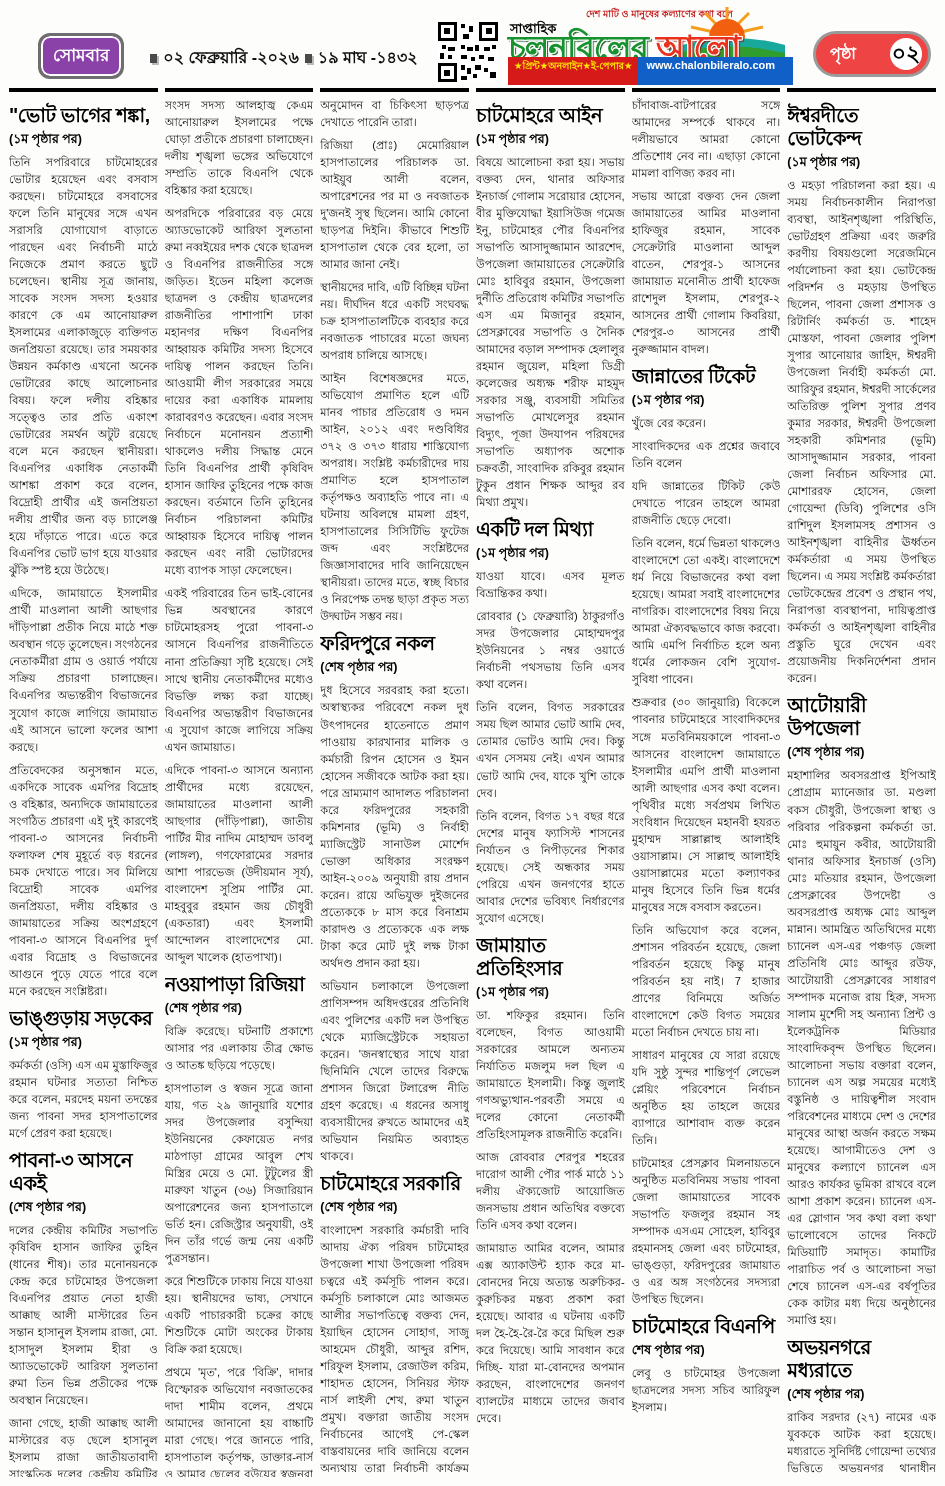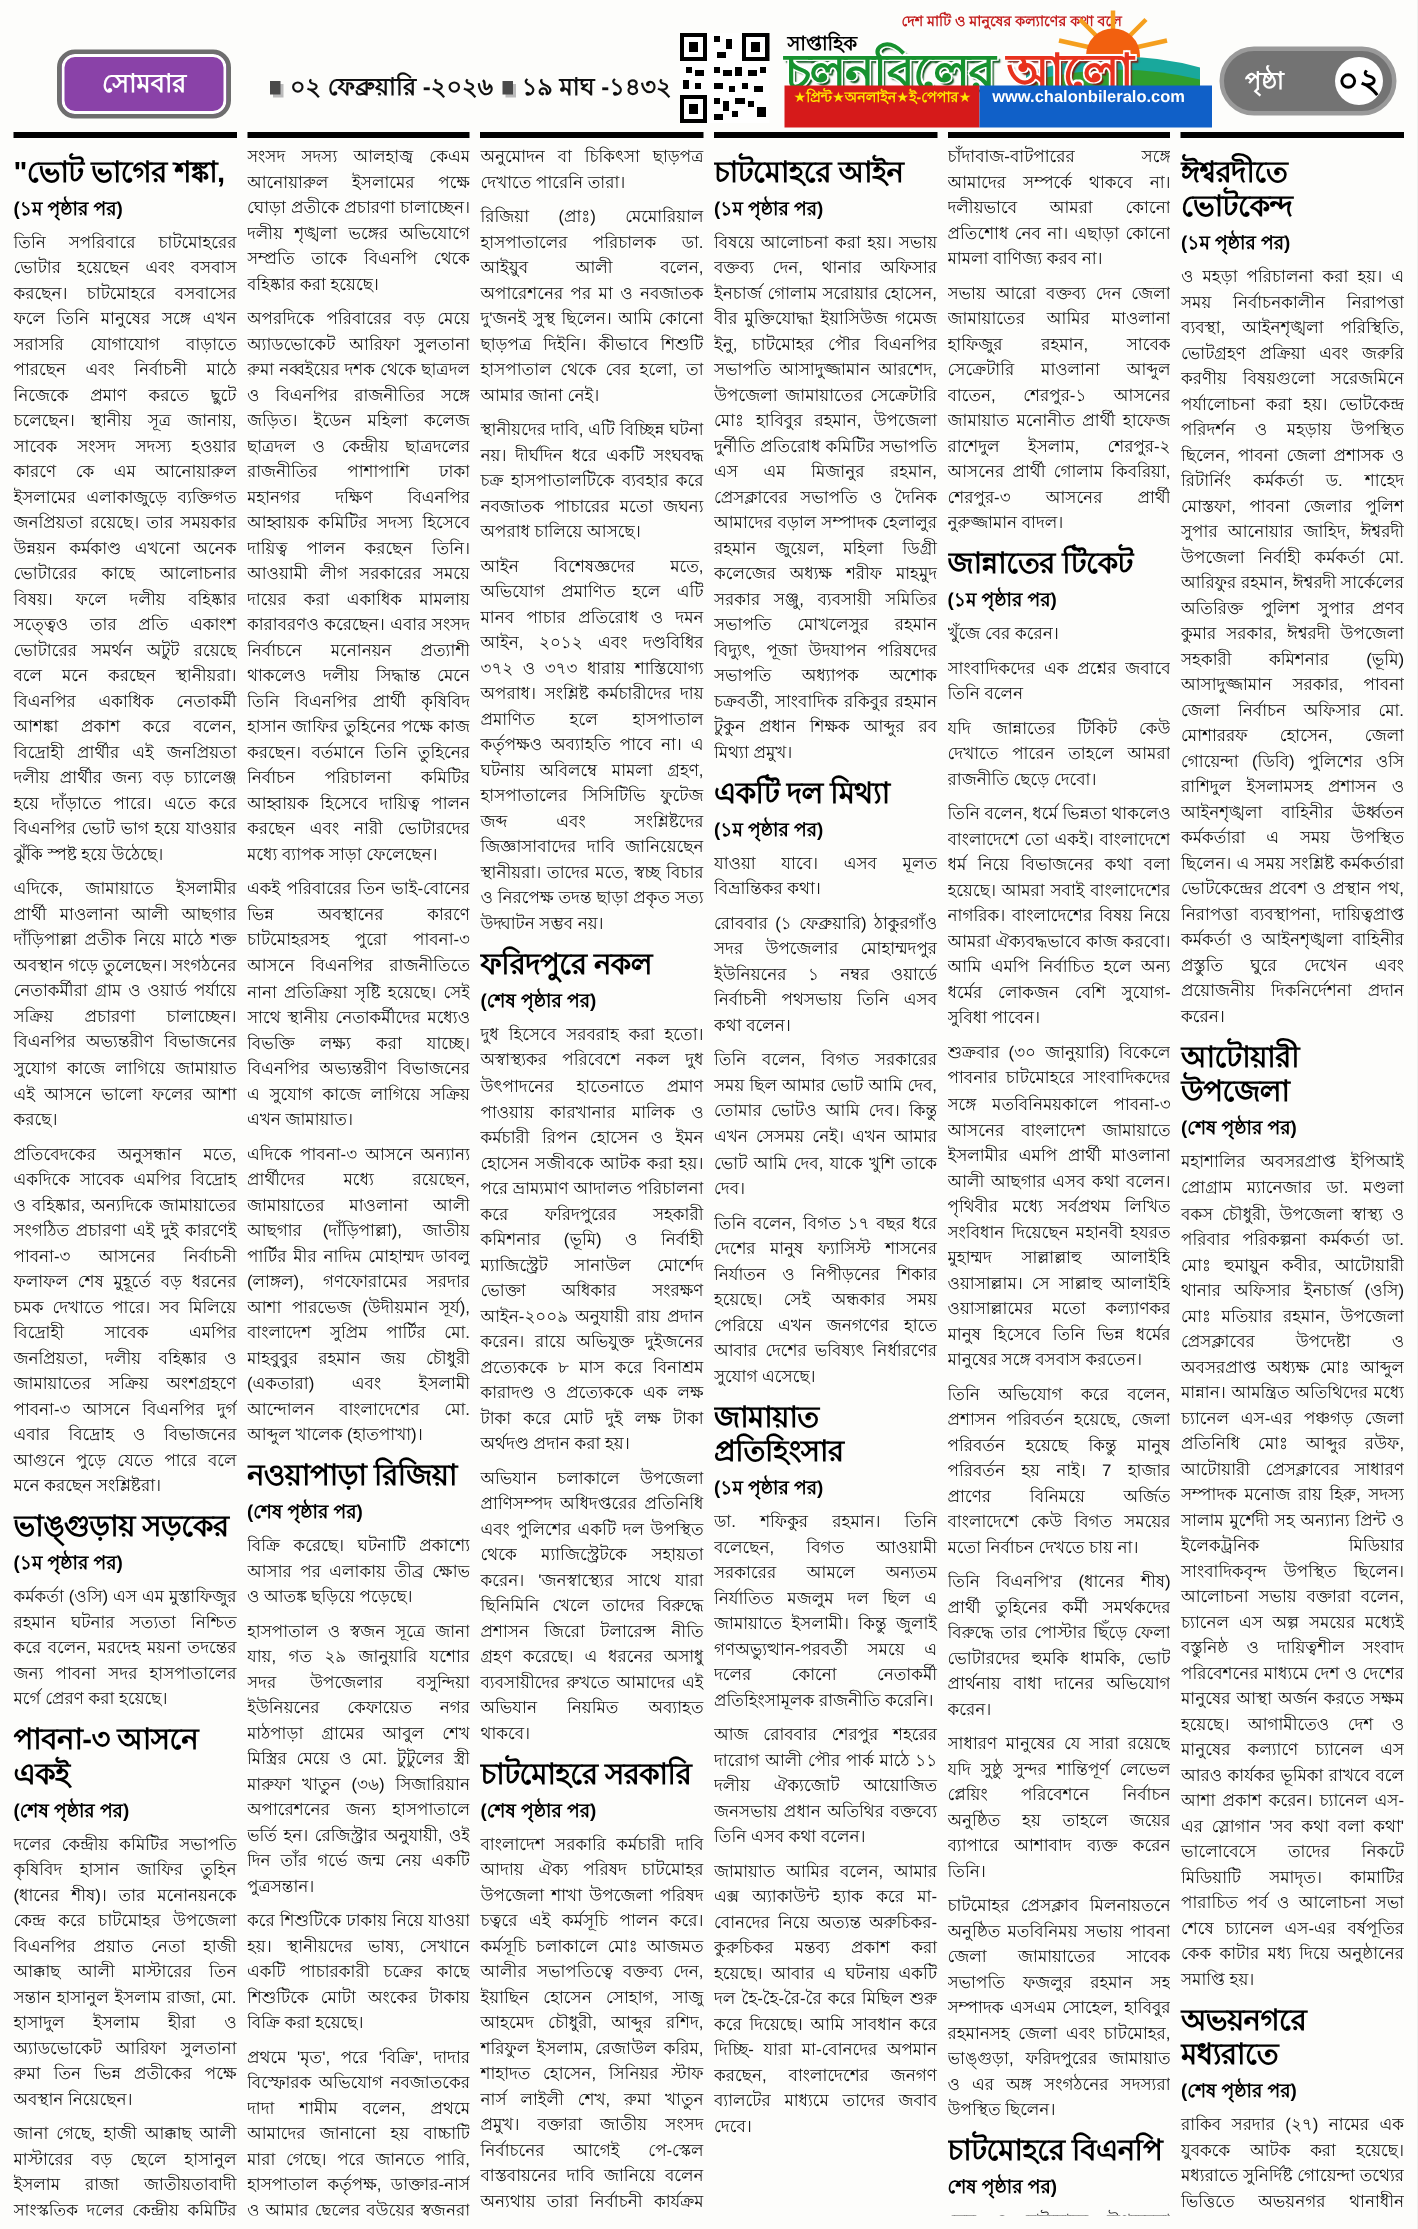--- a/index.html
+++ b/index.html
@@ -1,35 +1,35 @@
 <!DOCTYPE html>
 <html><head>
 <meta charset="utf-8">
 <style>
   html,body{margin:0;padding:0;background:#e8e8e8;}
   .page{position:relative;width:945px;height:1486px;background:#fdfdfb;margin:0 auto;
         font-family:"Liberation Sans","DejaVu Sans",sans-serif;color:#111;overflow:hidden;}
   
   .header{position:relative;height:86px;display:flex;align-items:center;padding:0 10px;box-sizing:border-box;}
-  .day-badge{background:#8a42a8;color:#fff;font-weight:bold;font-size:17px;padding:6px 27px;
+  .day-badge{background:#8a42a8;color:#fff;font-weight:bold;font-size:17px;padding:6px 12px;
              border:3px solid #6e6e6e;border-radius:12px;box-shadow:inset 0 0 0 2px #fff;white-space:nowrap;margin-left:28px;margin-top:26px;}
   .date-group{display:flex;align-items:center;gap:6px;font-weight:bold;font-size:16px;margin-left:26px;margin-top:31px;white-space:nowrap;}
   .sq{display:inline-block;width:7px;height:9px;background:#4a4a4a;box-shadow:2px 2px 0 #bbb;}
   .qr{width:60px;height:60px;margin-left:auto;margin-top:18px;flex:0 0 auto;}
   .masthead{position:relative;width:285px;height:78px;margin-left:10px;margin-top:6px;flex:0 0 auto;}
   .weekly{position:absolute;left:2px;top:12px;font-size:13px;font-weight:bold;color:#000;}
   .tagline{position:absolute;left:78px;top:0;font-size:9.5px;color:#c41f1f;font-weight:bold;white-space:nowrap;}
   .paper-name{position:absolute;left:0;top:24px;font-size:33px;font-weight:800;letter-spacing:-1px;white-space:nowrap;z-index:2;line-height:1;}
   .pn1{color:#17922f;text-shadow:0 0 2px #fff,1px 1px 0 #fff,-1px -1px 0 #fff,1px -1px 0 #fff,-1px 1px 0 #fff,2px 2px 1px #064d14;}
   .pn2{color:#e8321e;text-shadow:0 0 2px #fff,1px 1px 0 #fff,-1px -1px 0 #fff,1px -1px 0 #fff,-1px 1px 0 #fff,2px 2px 1px #7a170b;}
   .sun{position:absolute;right:6px;top:-2px;z-index:1;}
   .ribbon{position:absolute;left:0;bottom:0;display:flex;width:100%;height:28px;z-index:3;}
   .ribbon-print{background:#d61a1a;color:#ffe500;font-size:9.5px;font-weight:bold;line-height:17px;padding:0 6px;white-space:nowrap;}
   .ribbon-web{background:#1060c8;color:#fff;font-size:11px;font-weight:bold;line-height:17px;padding:0 8px;flex:1;text-align:left;white-space:nowrap;}
-  .page-badge{margin-left:auto;margin-right:4px;margin-top:22px;background:#737373;border:3px solid #9a9a9a;border-radius:24px;
+  .page-badge{margin-left:auto;margin-right:4px;margin-top:22px;background:#ef4444;border:3px solid #9a9a9a;border-radius:24px;
               display:flex;align-items:center;gap:6px;padding:4px 6px 4px 14px;flex:0 0 auto;}
   .page-label{color:#fff;font-weight:bold;font-size:16px;}
   .page-circle{width:32px;height:32px;border-radius:50%;background:#fff;color:#000;font-weight:800;font-size:22px;
                display:flex;align-items:center;justify-content:center;margin-left:28px;}
   
   .cols{display:flex;gap:7px;padding:2px 9px 0 9px;}
   .col{flex:1 1 0;min-width:0;border-top:4px solid #000;padding-top:5px;height:1380px;overflow:hidden;}
   .art-h{font-size:19.5px;font-weight:800;line-height:1.18;margin:7px 0 3px;letter-spacing:-0.4px;color:#000;}
   .art-s{font-size:12.5px;font-weight:bold;margin:0 0 4px;color:#000;}
   .art-p{font-size:11.2px;line-height:1.52;text-align:justify;margin:0 0 6px;word-break:break-word;}
@@ -179,21 +179,20 @@
         <div class="art-p">চাঁদাবাজ-বাটপারের সঙ্গে আমাদের সম্পর্কে থাকবে না। দলীয়ভাবে আমরা কোনো প্রতিশোধ নেব না। এছাড়া কোনো মামলা বাণিজ্য করব না।</div>
         <div class="art-p">সভায় আরো বক্তব্য দেন জেলা জামায়াতের আমির মাওলানা হাফিজুর রহমান, সাবেক সেক্রেটারি মাওলানা আব্দুল বাতেন, শেরপুর-১ আসনের জামায়াত মনোনীত প্রার্থী হাফেজ রাশেদুল ইসলাম, শেরপুর-২ আসনের প্রার্থী গোলাম কিবরিয়া, শেরপুর-৩ আসনের প্রার্থী নুরুজ্জামান বাদল।</div>
         <div class="art-h">জান্নাতের টিকেট</div>
         <div class="art-s">(১ম পৃষ্ঠার পর)</div>
         <div class="art-p">খুঁজে বের করেন।</div>
         <div class="art-p">সাংবাদিকদের এক প্রশ্নের জবাবে তিনি বলেন</div>
         <div class="art-p">যদি জান্নাতের টিকিট কেউ দেখাতে পারেন তাহলে আমরা রাজনীতি ছেড়ে দেবো।</div>
         <div class="art-p">তিনি বলেন, ধর্মে ভিন্নতা থাকলেও বাংলাদেশে তো একই। বাংলাদেশে ধর্ম নিয়ে বিভাজনের কথা বলা হয়েছে। আমরা সবাই বাংলাদেশের নাগরিক। বাংলাদেশের বিষয় নিয়ে আমরা ঐক্যবদ্ধভাবে কাজ করবো। আমি এমপি নির্বাচিত হলে অন্য ধর্মের লোকজন বেশি সুযোগ-সুবিধা পাবেন।</div>
         <div class="art-p">শুক্রবার (৩০ জানুয়ারি) বিকেলে পাবনার চাটমোহরে সাংবাদিকদের সঙ্গে মতবিনিময়কালে পাবনা-৩ আসনের বাংলাদেশ জামায়াতে ইসলামীর এমপি প্রার্থী মাওলানা আলী আছগার এসব কথা বলেন। পৃথিবীর মধ্যে সর্বপ্রথম লিখিত সংবিধান দিয়েছেন মহানবী হযরত মুহাম্মদ সাল্লাল্লাহু আলাইহি ওয়াসাল্লাম। সে সাল্লাহু আলাইহি ওয়াসাল্লামের মতো কল্যাণকর মানুষ হিসেবে তিনি ভিন্ন ধর্মের মানুষের সঙ্গে বসবাস করতেন।</div>
         <div class="art-p">তিনি অভিযোগ করে বলেন, প্রশাসন পরিবর্তন হয়েছে, জেলা পরিবর্তন হয়েছে কিন্তু মানুষ পরিবর্তন হয় নাই। 7 হাজার প্রাণের বিনিময়ে অর্জিত বাংলাদেশে কেউ বিগত সময়ের মতো নির্বাচন দেখতে চায় না।</div>
-        <div class="art-p">তিনি বিএনপি'র (ধানের শীষ) প্রার্থী তুহিনের কর্মী সমর্থকদের বিরুদ্ধে তার পোস্টার ছিঁড়ে ফেলা ভোটারদের হুমকি ধামকি, ভোট প্রার্থনায় বাধা দানের অভিযোগ করেন।</div>
         <div class="art-p">সাধারণ মানুষের যে সারা রয়েছে যদি সুষ্ঠু সুন্দর শান্তিপূর্ণ লেভেল প্লেয়িং পরিবেশনে নির্বাচন অনুষ্ঠিত হয় তাহলে জয়ের ব্যাপারে আশাবাদ ব্যক্ত করেন তিনি।</div>
         <div class="art-p">চাটমোহর প্রেসক্লাব মিলনায়তনে অনুষ্ঠিত মতবিনিময় সভায় পাবনা জেলা জামায়াতের সাবেক সভাপতি ফজলুর রহমান সহ সম্পাদক এসএম সোহেল, হাবিবুর রহমানসহ জেলা এবং চাটমোহর, ভাঙ্গুড়া, ফরিদপুরের জামায়াত ও এর অঙ্গ সংগঠনের সদস্যরা উপস্থিত ছিলেন।</div>
         <div class="art-h">চাটমোহরে বিএনপি</div>
         <div class="art-s">শেষ পৃষ্ঠার পর)</div>
         <div class="art-p">লেবু ও চাটমোহর উপজেলা ছাত্রদলের সদস্য সচিব আরিফুল ইসলাম।</div>
       </div>
       <div class="col">
         <div class="art-h">ঈশ্বরদীতে ভোটকেন্দ</div>
         <div class="art-s">(১ম পৃষ্ঠার পর)</div>
         <div class="art-p">ও মহড়া পরিচালনা করা হয়। এ সময় নির্বাচনকালীন নিরাপত্তা ব্যবস্থা, আইনশৃঙ্খলা পরিস্থিতি, ভোটগ্রহণ প্রক্রিয়া এবং জরুরি করণীয় বিষয়গুলো সরেজমিনে পর্যালোচনা করা হয়। ভোটকেন্দ্র পরিদর্শন ও মহড়ায় উপস্থিত ছিলেন, পাবনা জেলা প্রশাসক ও রিটার্নিং কর্মকর্তা ড. শাহেদ মোস্তফা, পাবনা জেলার পুলিশ সুপার আনোয়ার জাহিদ, ঈশ্বরদী উপজেলা নির্বাহী কর্মকর্তা মো. আরিফুর রহমান, ঈশ্বরদী সার্কেলের অতিরিক্ত পুলিশ সুপার প্রণব কুমার সরকার, ঈশ্বরদী উপজেলা সহকারী কমিশনার (ভূমি) আসাদুজ্জামান সরকার, পাবনা জেলা নির্বাচন অফিসার মো. মোশাররফ হোসেন, জেলা গোয়েন্দা (ডিবি) পুলিশের ওসি রাশিদুল ইসলামসহ প্রশাসন ও আইনশৃঙ্খলা বাহিনীর ঊর্ধ্বতন কর্মকর্তারা এ সময় উপস্থিত ছিলেন। এ সময় সংশ্লিষ্ট কর্মকর্তারা ভোটকেন্দ্রের প্রবেশ ও প্রস্থান পথ, নিরাপত্তা ব্যবস্থাপনা, দায়িত্বপ্রাপ্ত কর্মকর্তা ও আইনশৃঙ্খলা বাহিনীর প্রস্তুতি ঘুরে দেখেন এবং প্রয়োজনীয় দিকনির্দেশনা প্রদান করেন।</div>

